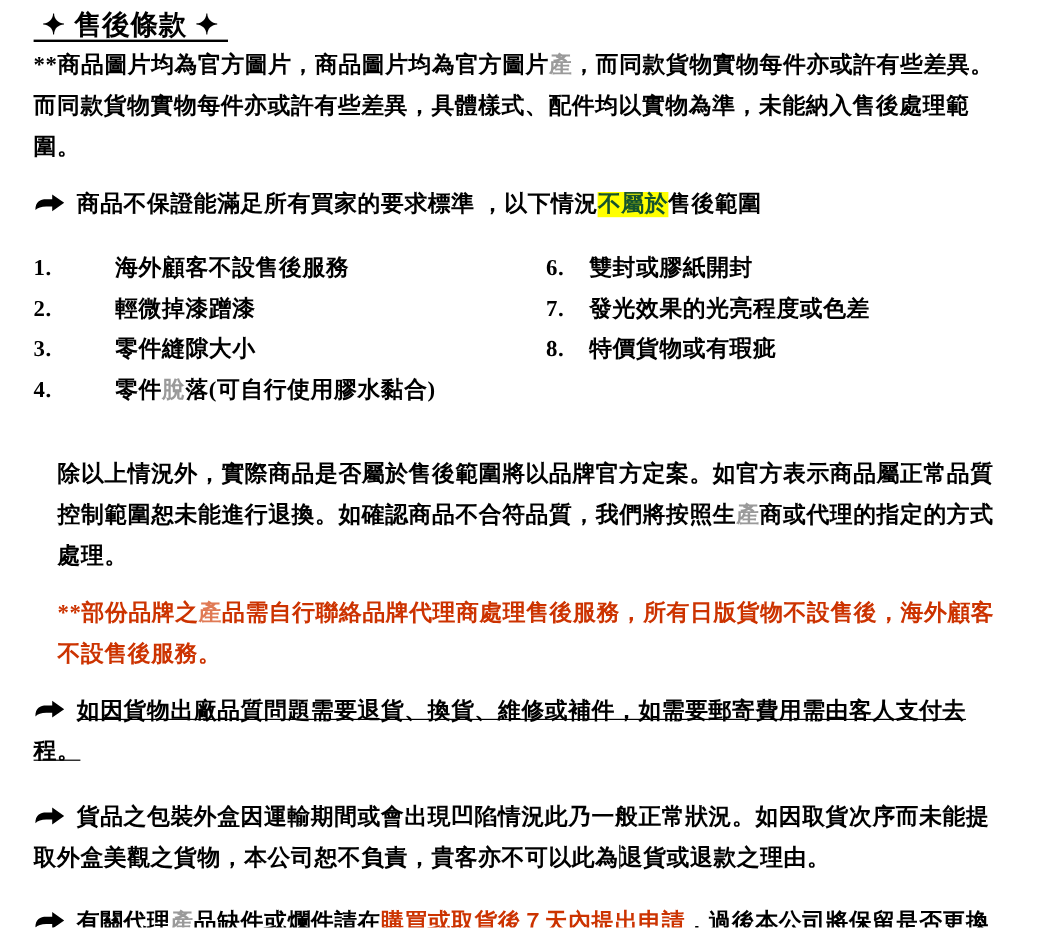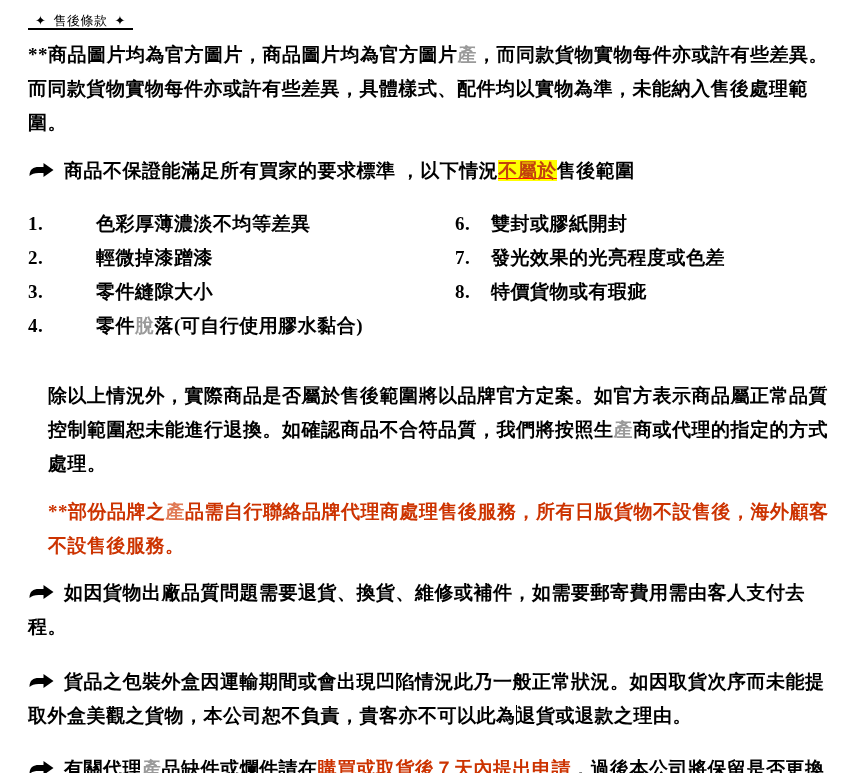--- a/index.html
+++ b/index.html
@@ -14,40 +14,39 @@
     box-sizing: border-box;
     width: 864px;
     padding: 4px 24px 0 28px;
     font-family: "Liberation Serif", "DejaVu Serif", serif;
     font-weight: 700;
     font-size: 19px;
     line-height: 34px;
     color: #000000;
     letter-spacing: 0.5px;
   }
-  .title { margin: 0; font-size: 13px; font-weight: 400; line-height: 34px; }
+  .title { margin: 0; font-size: 23px; font-weight: 700; line-height: 34px; }
   .title .u { border-bottom: 2px solid #000; padding-bottom: 0px; }
   .title .star { margin: 0 7px; }
   .para { margin: 0; }
   .line { display: block; }
   .mt-notice   { margin-top: 14px; }
   .mt-list     { margin-top: 19px; }
   .mt-policy   { margin-top: 36px; margin-left: 20px; }
   .mt-red      { margin-top: 14px; }
-  .mt-ship     { margin-top: 13px; }
+  .mt-ship     { margin-top: 13px; text-decoration: underline; }
   .mt-pack     { margin-top: 21px; }
   .mt-claim    { margin-top: 19px; }
 
   .fb     { color: #9a9a9a; }            
   .fb-red { color: #e07a55; }            
   .red-note { color: #cc3300; margin-left: 20px; }
   .hl {
-    color: #c2410c;
+    color: #14532d;
     background: #ffff00;
-    text-decoration: underline;
     text-decoration-color: #ff0000;
   }
   .deadline {
     color: #cc3300;
     text-decoration: underline;
     text-decoration-color: #cc3300;
   }
 
   .arrow-icon {
     display: inline-block;
@@ -85,21 +84,21 @@
     <span class="line"><span>**商品圖片均為官方圖片，商品圖片均為官方圖片</span><span class="fb">產</span><span>，而同款貨物實物每件亦或許有些差異。</span></span>
     <span class="line">而同款貨物實物每件亦或許有些差異，具體樣式、配件均以實物為準，未能納入售後處理範圍。</span>
   </p>
 
   <p class="para mt-notice"><span class="arrow-icon"><svg viewBox="0 0 26 16" xmlns="http://www.w3.org/2000/svg">
           <path d="M1 14 C1 7 5 5 10 5 L15 5 L15 1 L25 8 L15 15 L15 11 L10 11 C6 11 3 12 1 14 Z" fill="#000"></path>
         </svg></span><span>商品不保證能滿足所有買家的要求標準 ，以下情況</span><span class="hl">不屬於</span><span>售後範圍</span></p>
 
   <div class="cols mt-list">
     <div class="col-left">
-      <span class="li"><span class="num numL">1.</span><span>色彩厚薄濃淡不均等差異</span></span>
+      <span class="li"><span class="num numL">1.</span><span>海外顧客不設售後服務</span></span>
       <span class="li"><span class="num numL">2.</span><span>輕微掉漆蹭漆</span></span>
       <span class="li"><span class="num numL">3.</span><span>零件縫隙大小</span></span>
       <span class="li"><span class="num numL">4.</span><span>零件</span><span class="fb">脫</span><span>落(可自行使用膠水黏合)</span></span>
     </div>
     <div class="col-right">
       <span class="li"><span class="num numR">6.</span><span>雙封或膠紙開封</span></span>
       <span class="li"><span class="num numR">7.</span><span>發光效果的光亮程度或色差</span></span>
       <span class="li"><span class="num numR">8.</span><span>特價貨物或有瑕疵</span></span>
     </div>
   </div>

